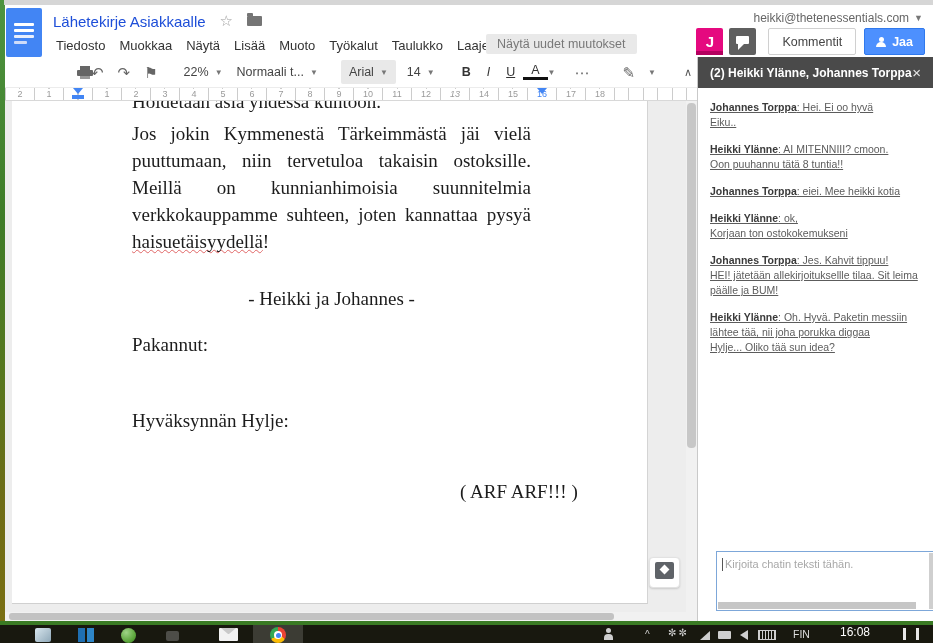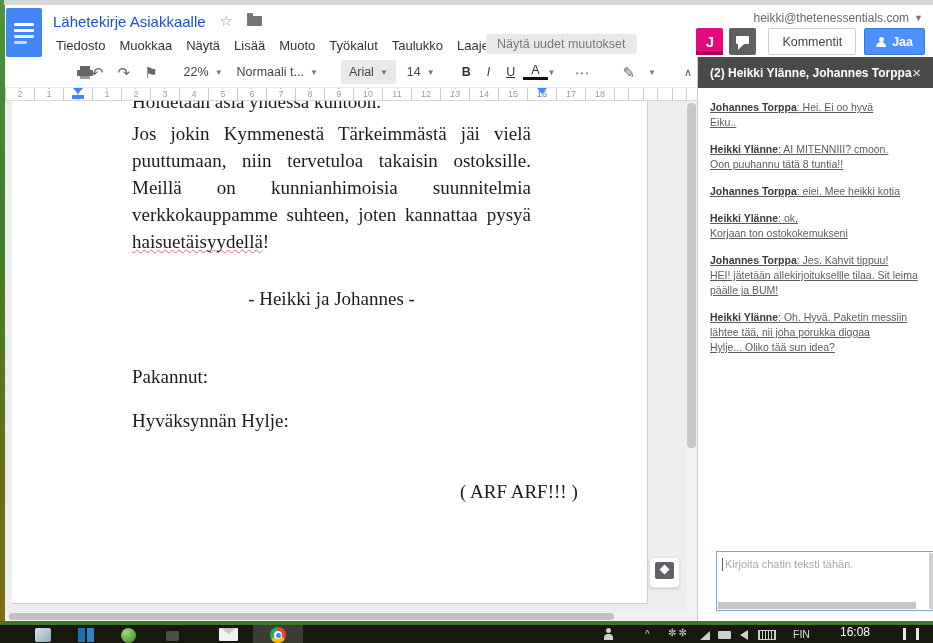--- a/index.html
+++ b/index.html
@@ -80,21 +80,21 @@
   
   .doc-area { position:absolute; left:5px; top:101px; width:692px; height:511px; background:#ededed; overflow:hidden; }
   .page { position:absolute; left:7px; top:-6px; width:636px; height:509px; background:#fff;
     border-right:1px solid #d4d4d4; border-bottom:1px solid #d0d0d0; overflow:hidden;
     font-family:"Liberation Serif","DejaVu Serif",serif; font-size:19px; color:#1c1c1c; line-height:27px; }
   .page p { position:absolute; left:120px; width:399px; }
   .p1 { top:-7px; }
   .p2 { top:25px; text-align:justify; }
   .squiggle { text-decoration:underline wavy #e06666; text-decoration-thickness:1px; text-decoration-skip-ink:none; }
   .p3 { top:190px; text-align:center; }
-  .p4 { top:268px; }
+  .p4 { top:236px; }
   .p5 { top:312px; }
   .p6 { top:383px; left:448px !important; width:200px !important; }
 
   .explore-btn { position:absolute; left:649px; top:557px; width:31px; height:31px; background:#fff;
     border:1px solid #e2e2e2; border-radius:4px; box-shadow:0 1px 2px rgba(0,0,0,.15); cursor:pointer; z-index:6; }
   .explore-badge { position:absolute; left:5px; top:4px; width:19px; height:17px; background:#5f6368; border-radius:2px; }
   .explore-badge:after { content:""; position:absolute; left:7.5px; bottom:-4px; border:4px solid transparent; border-top-color:#5f6368; }
   .explore-star { position:absolute; left:6px; top:4px; width:7px; height:7px; background:#fff; transform:rotate(45deg); }
 
   .v-scrollbar { position:absolute; left:681px; top:0; width:11px; height:511px; background:#f1f1f1; }

